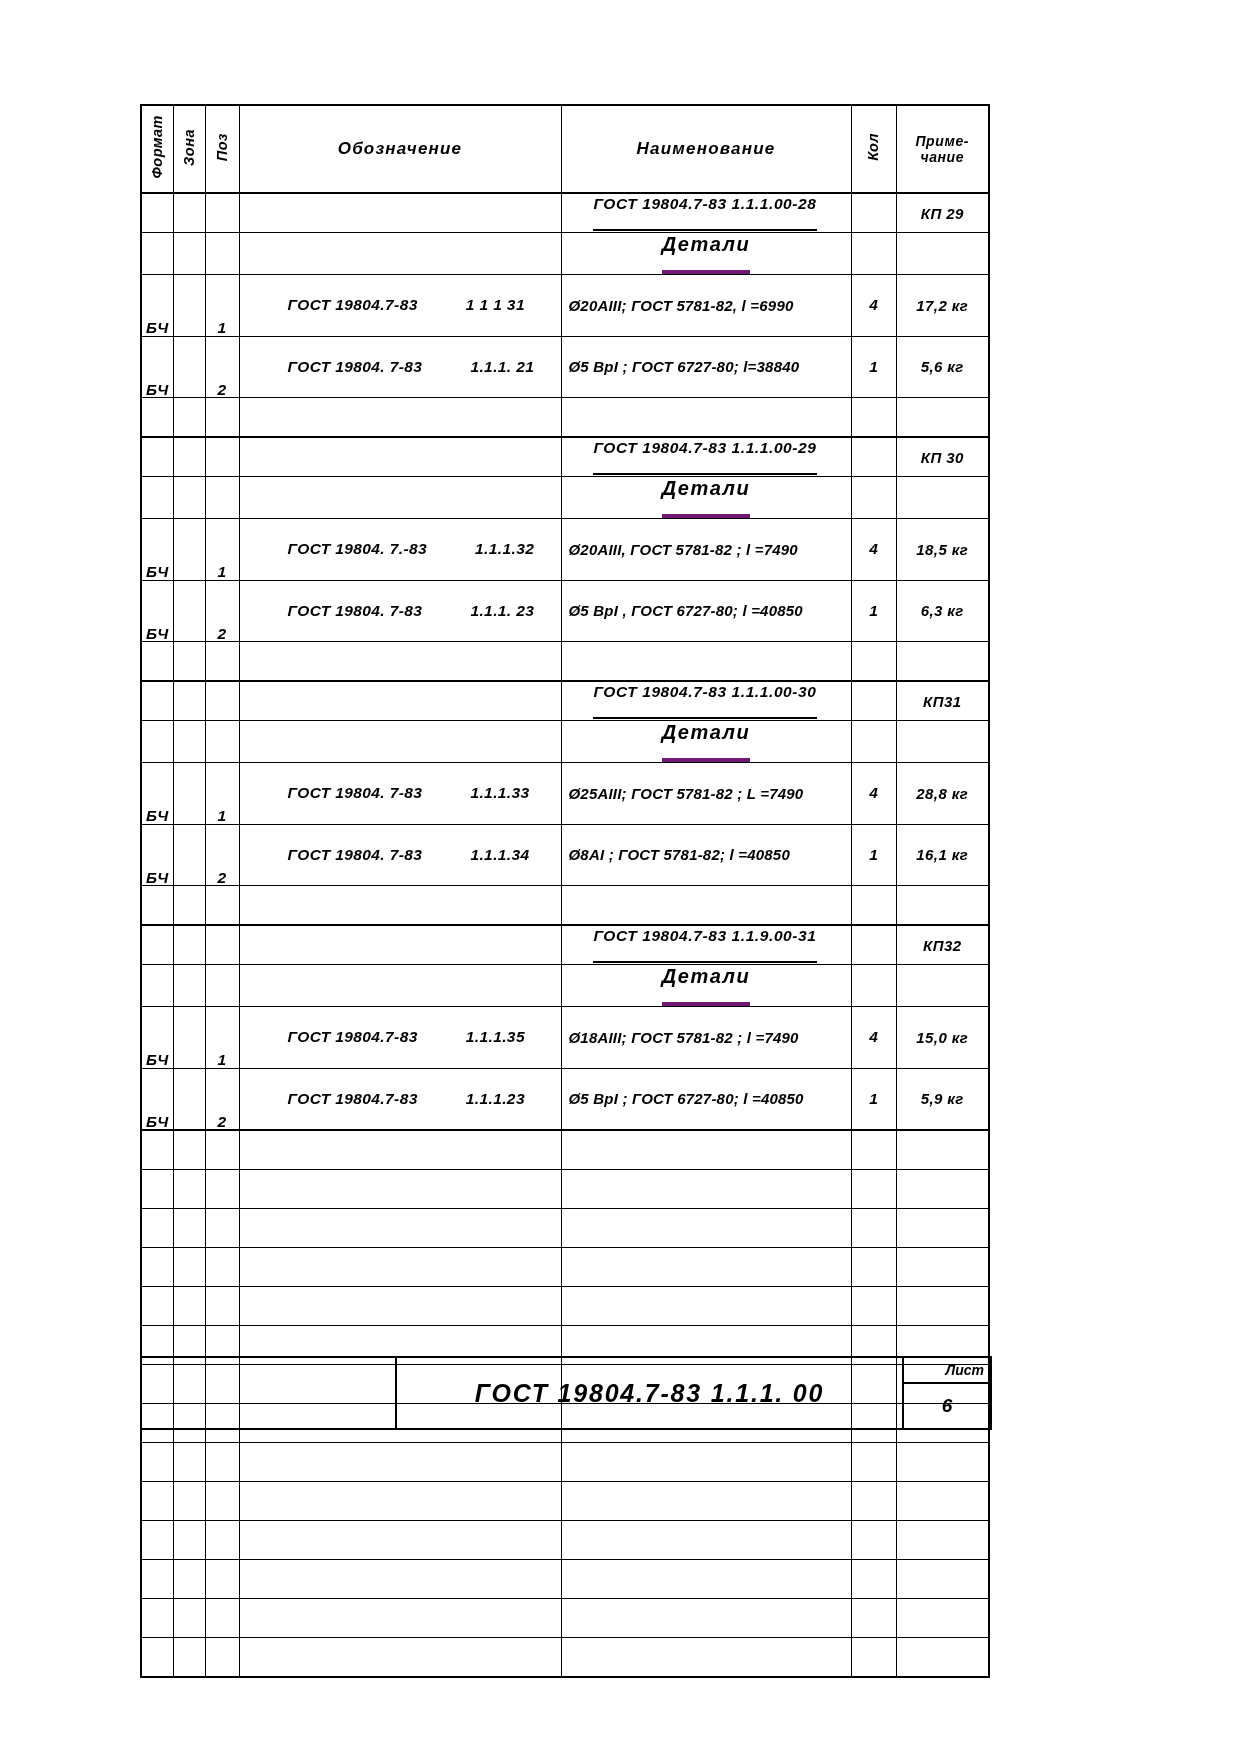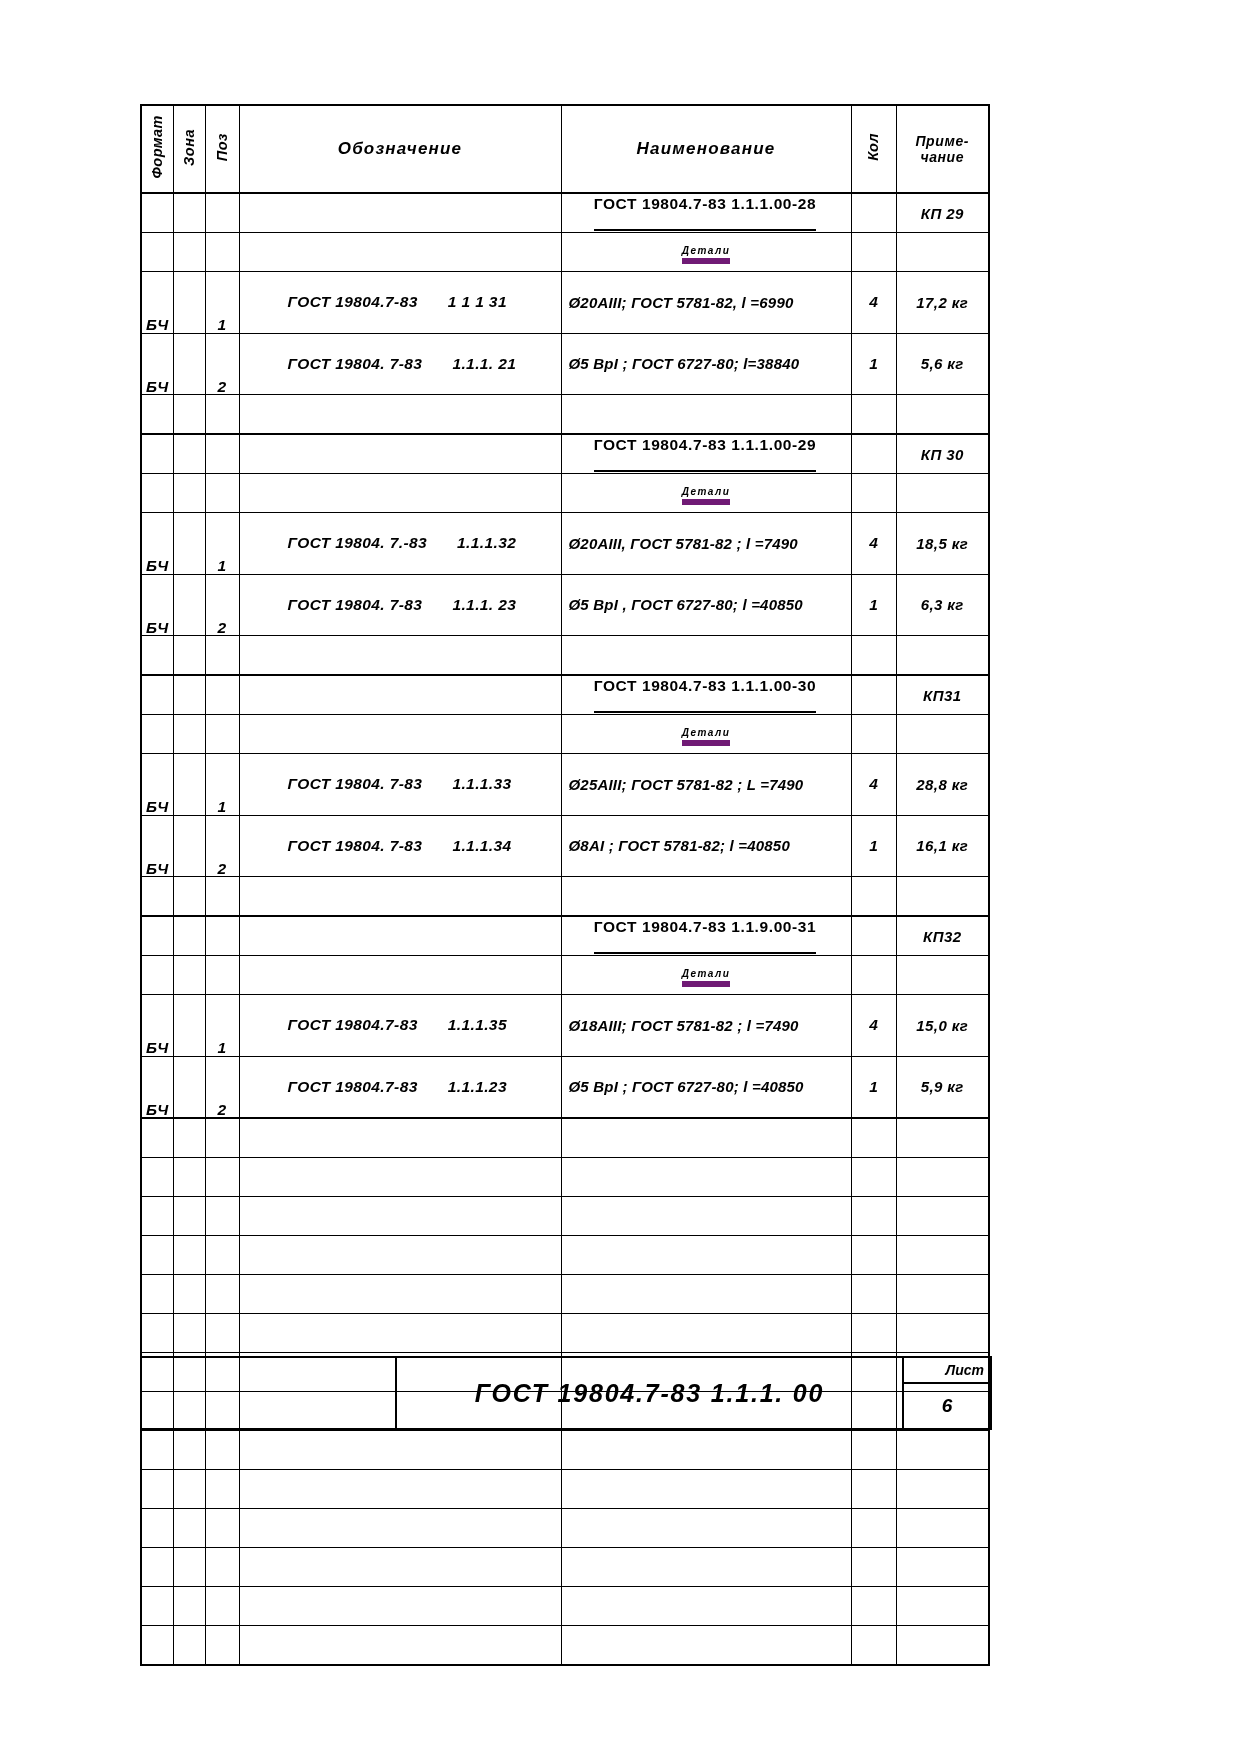--- a/index.html
+++ b/index.html
@@ -91,55 +91,56 @@
     letter-spacing: 0.4px;
     white-space: nowrap;
     line-height: 1;
     margin-top: 45px;
   }
   .cell-txt.center { text-align: center; }
 
   
   .group-title {
     display: inline-block;
+    font-style: italic;
     font-weight: bold;
     font-size: 15.5px;
     letter-spacing: 0.6px;
     border-bottom: 2.5px solid #000;
     padding-bottom: 16px;
     white-space: nowrap;
   }
   .group-wrap {
     display: block;
     text-align: center;
     padding-right: 2px;
   }
   .detali {
     display: inline-block;
     font-style: italic;
     font-weight: bold;
-    font-size: 10px;
+    font-size: 20px;
     letter-spacing: 1.5px;
-    border-bottom: 6px solid #701a75;
-    padding-bottom: 2px;
+    border-bottom: 4px solid #701a75;
+    padding-bottom: 14px;
   }
 
   
   .desig {
     display: flex;
     align-items: center;
     padding-left: 48px;
     font-style: italic;
     font-weight: bold;
     font-size: 15.5px;
     letter-spacing: 0.4px;
     white-space: nowrap;
   }
   .desig .gost { }
-  .desig .idx { margin-left: 30px; }
+  .desig .idx { margin-left: 48px; }
 
   .naim {
     display: block;
     padding-left: 7px;
     padding-right: 2px;
     font-style: italic;
     font-weight: bold;
     font-size: 15px;
     letter-spacing: 0.2px;
     white-space: nowrap;

